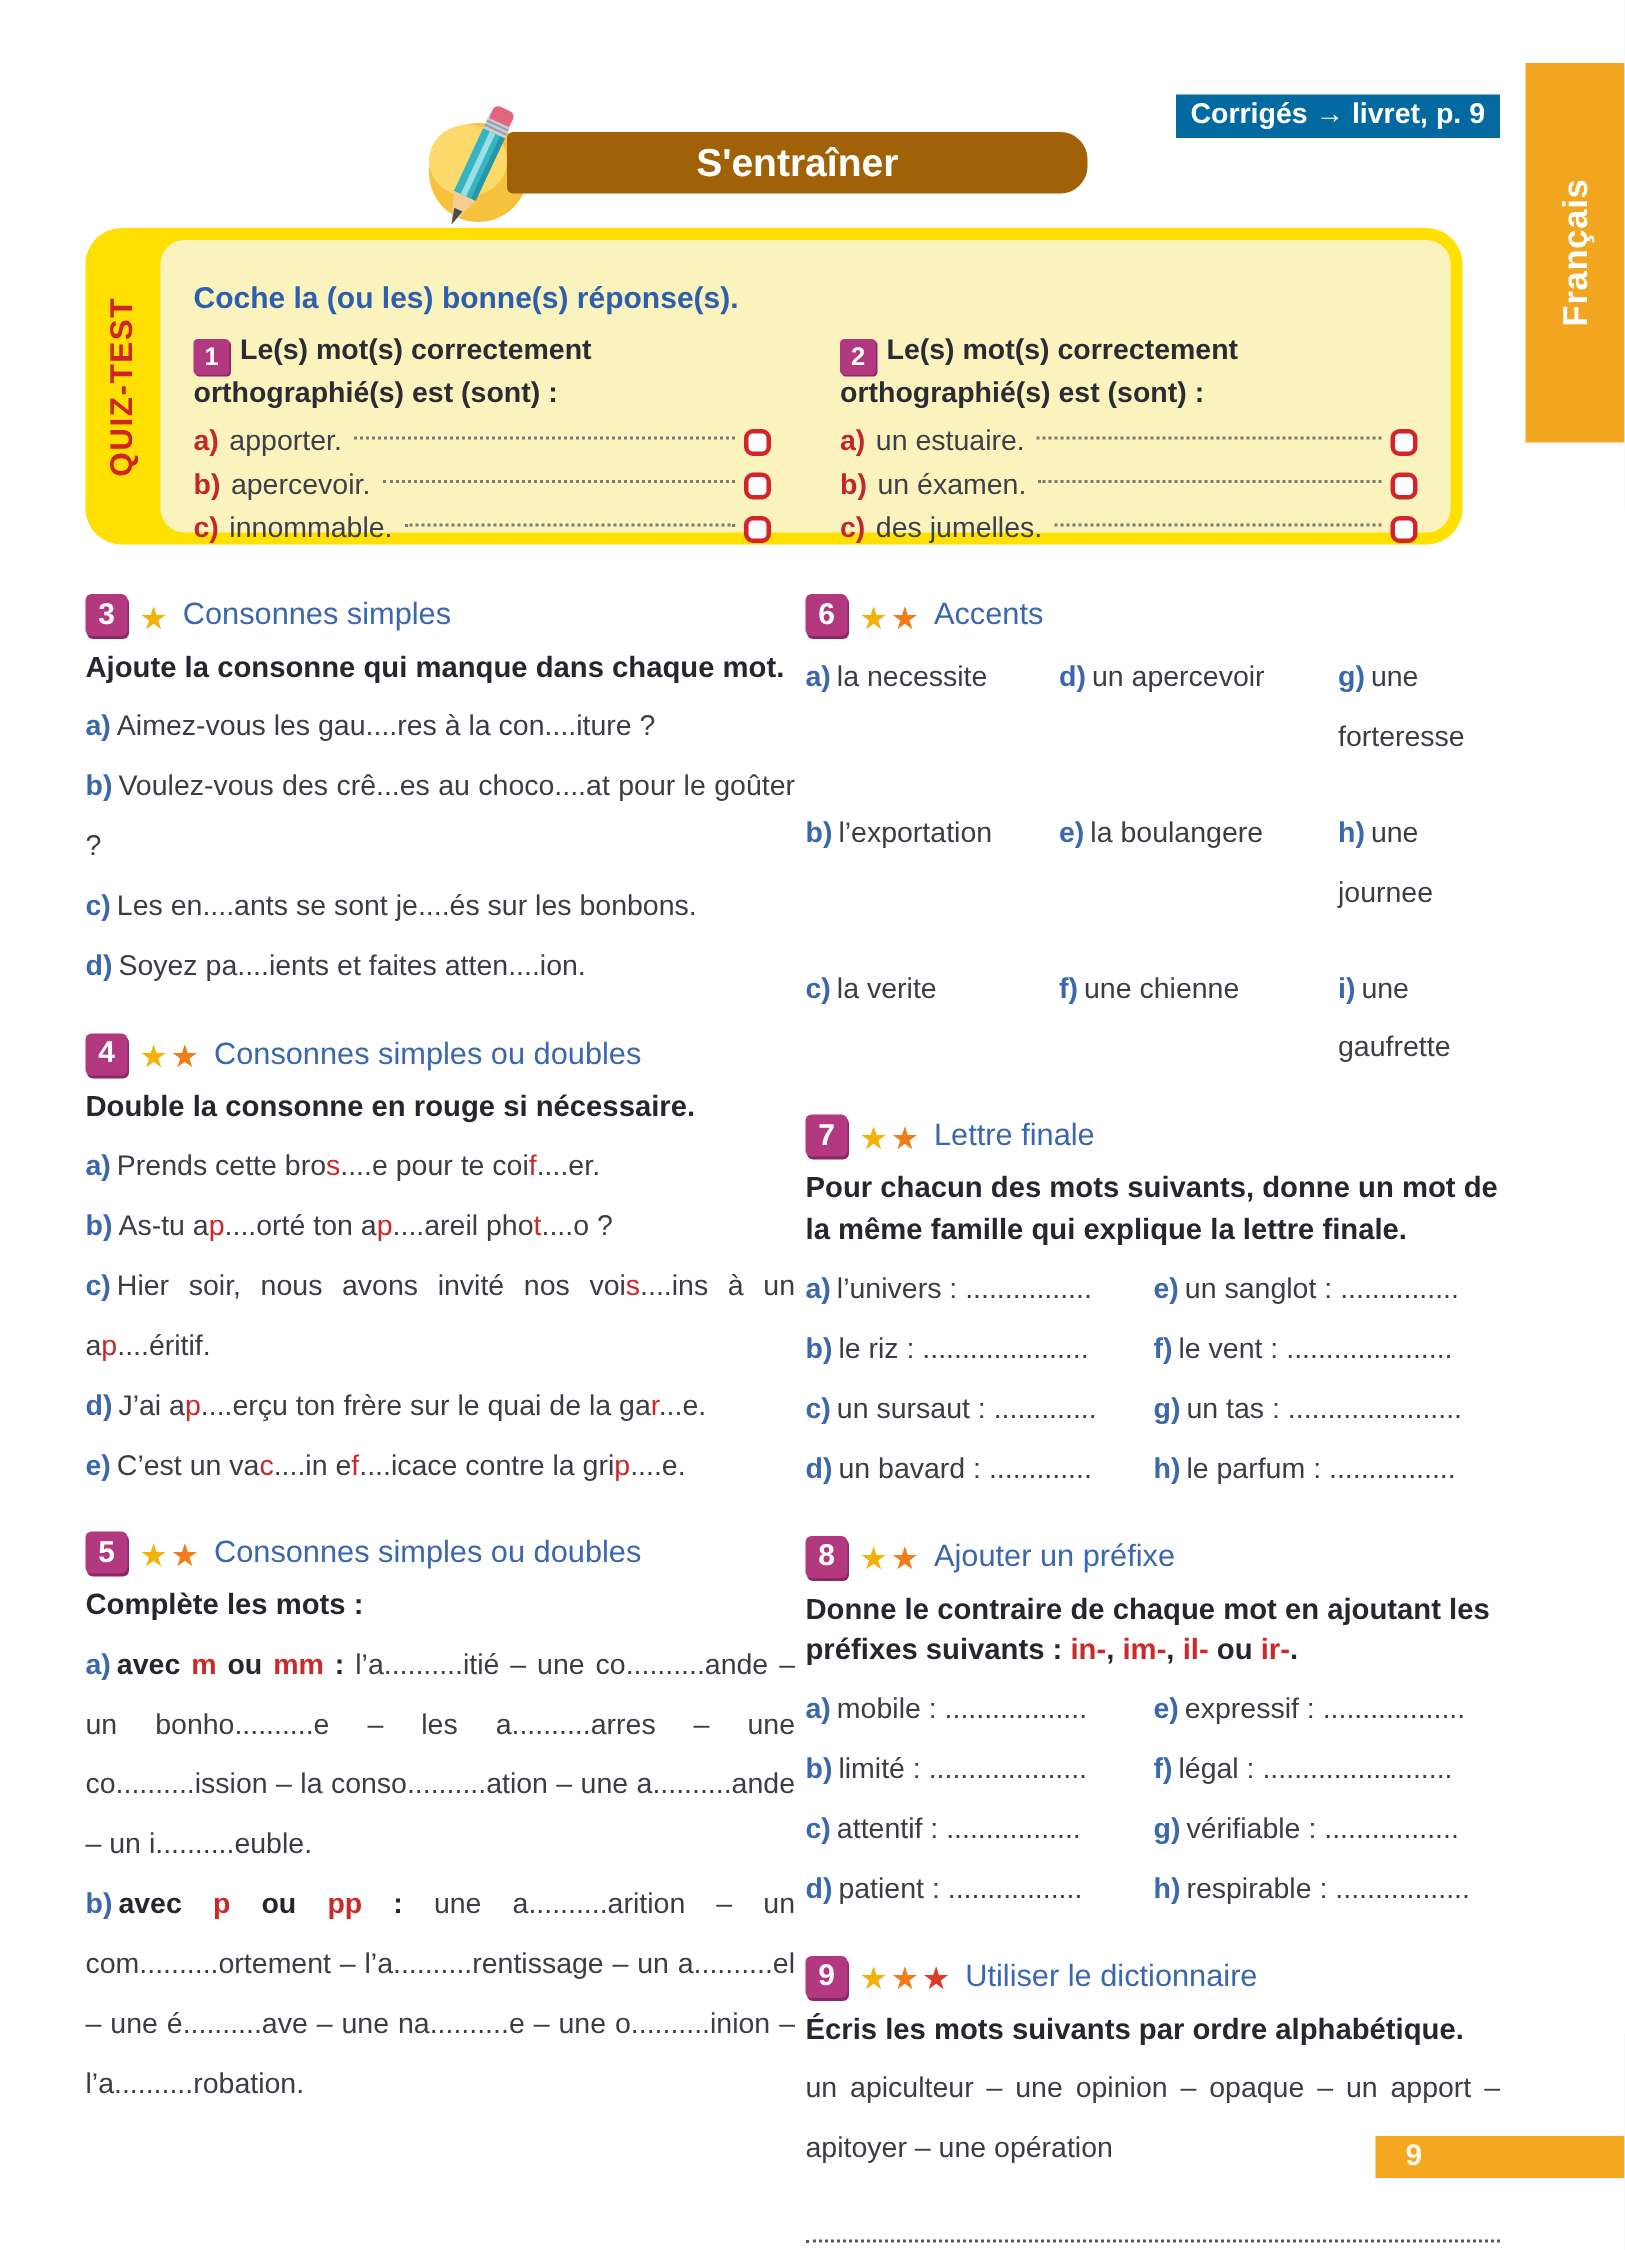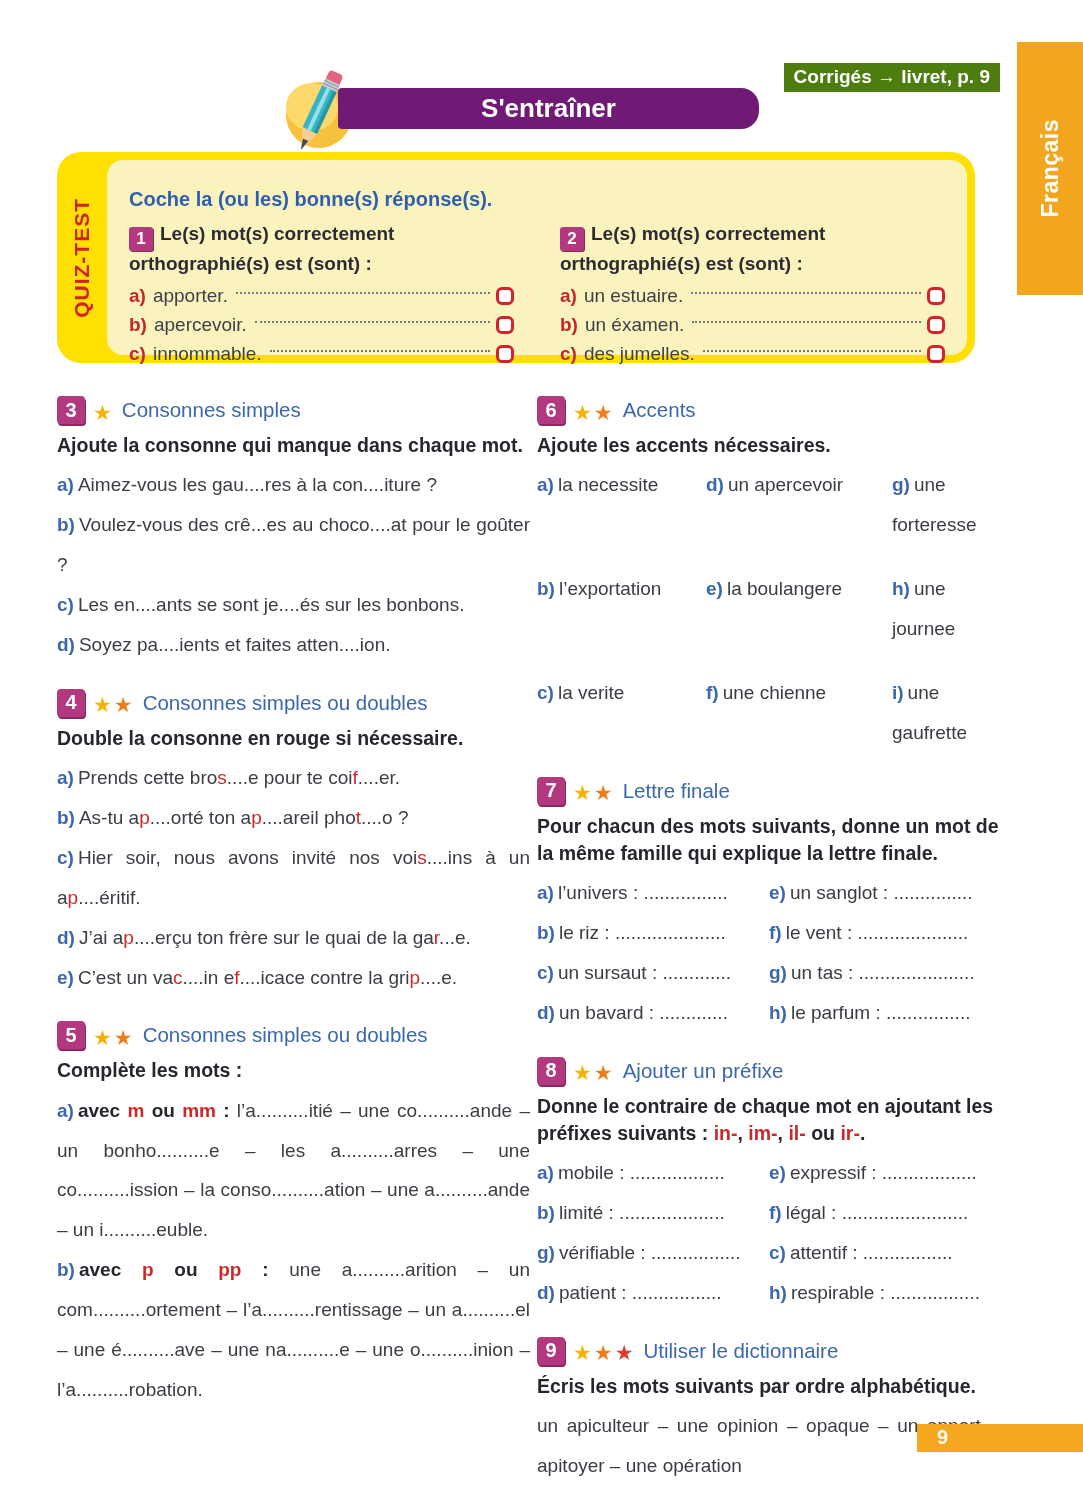--- a/index.html
+++ b/index.html
@@ -1,27 +1,27 @@
 <!DOCTYPE html>
 <html><head>
 <meta charset="utf-8">
 <style>
   * { margin:0; padding:0; box-sizing:border-box; }
   body { background:#e8e8e8; font-family:"Liberation Sans", sans-serif; }
   .page { position:relative; width:1083px; height:1500px; background:#ffffff; margin:0 auto; overflow:hidden;
           color:#3c3c44; font-size:19px; }
 
   
-  .corrige-badge { position:absolute; top:63px; right:83px; background:#4d7c0f; color:#fff;
+  .corrige-badge { position:absolute; top:63px; right:83px; background:#0369a1; color:#fff;
                    font-weight:bold; font-size:19px; padding:3px 10px 4px; }
   .side-tab { position:absolute; top:42px; right:0; width:66px; height:253px; background:#f2a51f;
               display:flex; align-items:center; justify-content:center; }
   .side-tab span { writing-mode:vertical-rl; transform:rotate(180deg); color:#fff; font-weight:bold;
                    font-size:23px; letter-spacing:.5px; }
-  .banner { position:absolute; left:338px; top:88px; width:421px; height:41px; background:#701a75;
+  .banner { position:absolute; left:338px; top:88px; width:387px; height:41px; background:#a16207;
             border-radius:4px 18px 18px 4px; display:flex; align-items:center; justify-content:center; }
   .banner span { color:#fff; font-weight:bold; font-size:26px; }
   .pencil-wrap { position:absolute; left:280px; top:55px; width:80px; height:105px; }
 
   
   .quiz-box { position:absolute; left:57px; top:152px; width:918px; height:211px; background:#ffe000;
               border-radius:24px; display:flex; }
   .quiz-side { width:50px; display:flex; align-items:center; justify-content:center; }
   .quiz-side span { writing-mode:vertical-rl; transform:rotate(180deg); color:#ce2427; font-weight:bold;
                     font-size:21px; letter-spacing:1px; }
@@ -247,21 +247,20 @@
     </div>
 
     <div>
 
       <section class="exercise">
         <div class="ex-header">
           <span class="ex-badge">6</span>
           <span class="stars"><span class="star-gold">★</span><span class="star-orange">★</span></span>
           <span class="ex-title">Accents</span>
         </div>
-        <p class="ex-instruction"><span>Ajoute les accents nécessaires.</span></p>
         <div class="grid3">
 
             <p class="ex-item">
               <span class="lbl">a)</span><span><span>la necessite</span></span>
             </p>
 
             <p class="ex-item">
               <span class="lbl">d)</span><span><span>un apercevoir</span></span>
             </p>
 
@@ -357,25 +356,25 @@
 
             <p class="ex-item">
               <span class="lbl">b)</span><span><span>limité : ....................</span></span>
             </p>
 
             <p class="ex-item">
               <span class="lbl">f)</span><span><span>légal : ........................</span></span>
             </p>
 
             <p class="ex-item">
+              <span class="lbl">c)</span><span><span>attentif : .................</span></span>
+            </p>
+
+            <p class="ex-item">
               <span class="lbl">g)</span><span><span>vérifiable : .................</span></span>
-            </p>
-
-            <p class="ex-item">
-              <span class="lbl">c)</span><span><span>attentif : .................</span></span>
             </p>
 
             <p class="ex-item">
               <span class="lbl">d)</span><span><span>patient : .................</span></span>
             </p>
 
             <p class="ex-item">
               <span class="lbl">h)</span><span><span>respirable : .................</span></span>
             </p>
           </div>

